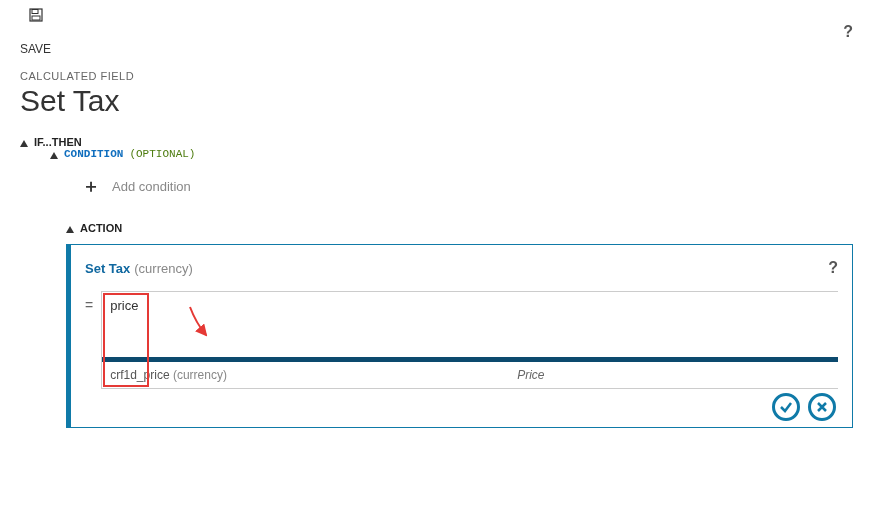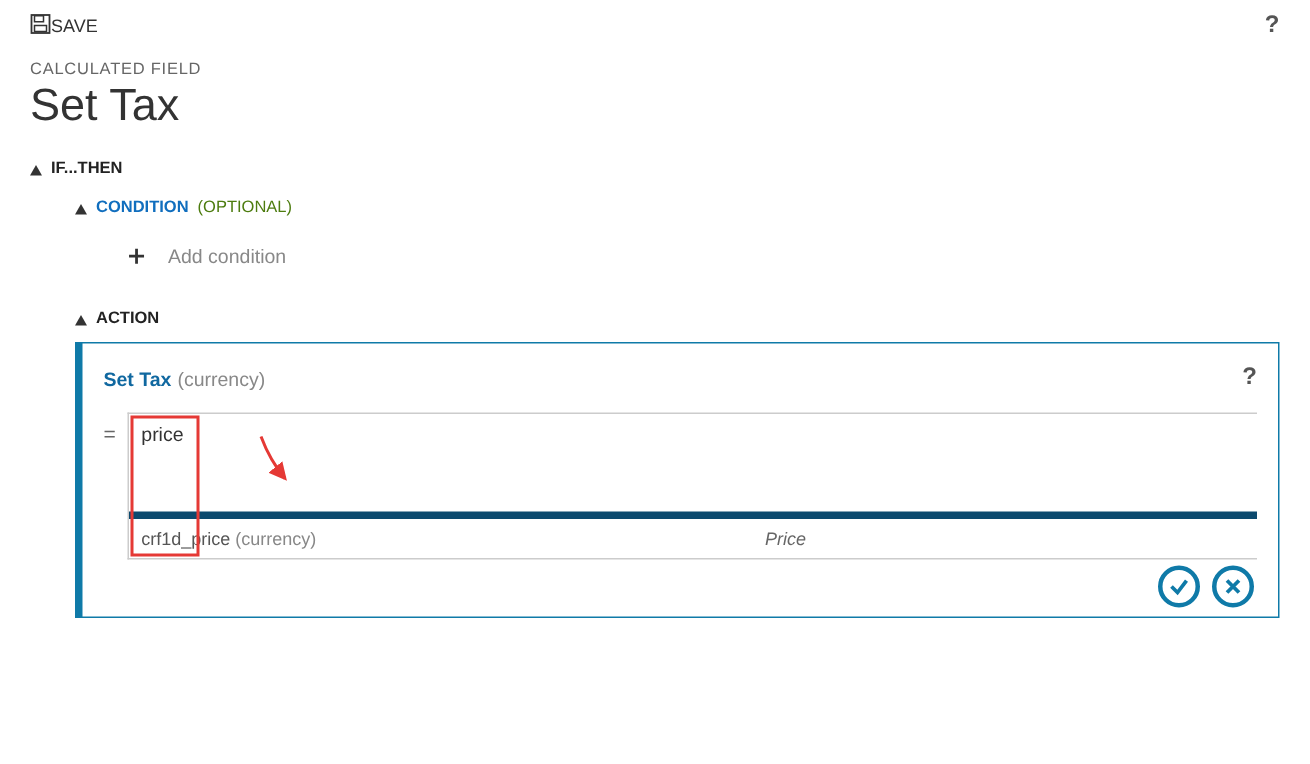--- a/index.html
+++ b/index.html
@@ -15,22 +15,23 @@
   .toolbar {
     display: flex;
     align-items: center;
     gap: 14px;
     font-size: 12px;
     color: #333;
   }
   .toolbar .btn {
     display: inline-flex;
     align-items: center;
-    gap: 0;
-    cursor: pointer;
+    gap: 17px;
+    cursor: pointer;
+    flex-direction: column;
   }
   .toolbar .spacer { flex: 1; }
   .help-top { font-size: 16px; font-weight: bold; color: #555; cursor: pointer; }
   .subtitle {
     margin-top: 14px;
     font-size: 11px;
     letter-spacing: 0.5px;
     color: #666;
   }
   .title {
@@ -52,21 +53,21 @@
     margin-top: 18px;
     font-size: 11px;
     font-weight: bold;
     color: #222;
     display: flex;
     align-items: flex-end;
     cursor: pointer;
   }
   .subsection {
     margin-left: 30px;
-    margin-top: 14px;
+    font-family: Liberation Mono, monospace;
   }
   .subsection .section-hdr {
     margin-top: 0;
     color: #106ebe;
   }
   .optional {
     font-weight: normal;
     color: #4d7c0f;
     margin-left: 6px;
   }
@@ -80,21 +81,21 @@
     gap: 12px;
     cursor: pointer;
   }
   .plus {
     font-size: 18px;
     font-weight: bold;
     color: #333;
   }
   
   .action-block {
-    margin-left: 30px;
+    margin-left: 46px;
     margin-top: 24px;
   }
   .action-panel {
     margin-top: 10px;
     border: 1px solid #0f7aa8;
     border-left: 5px solid #0f7aa8;
     background: #fff;
     padding: 14px 14px 6px 14px;
     position: relative;
   }

